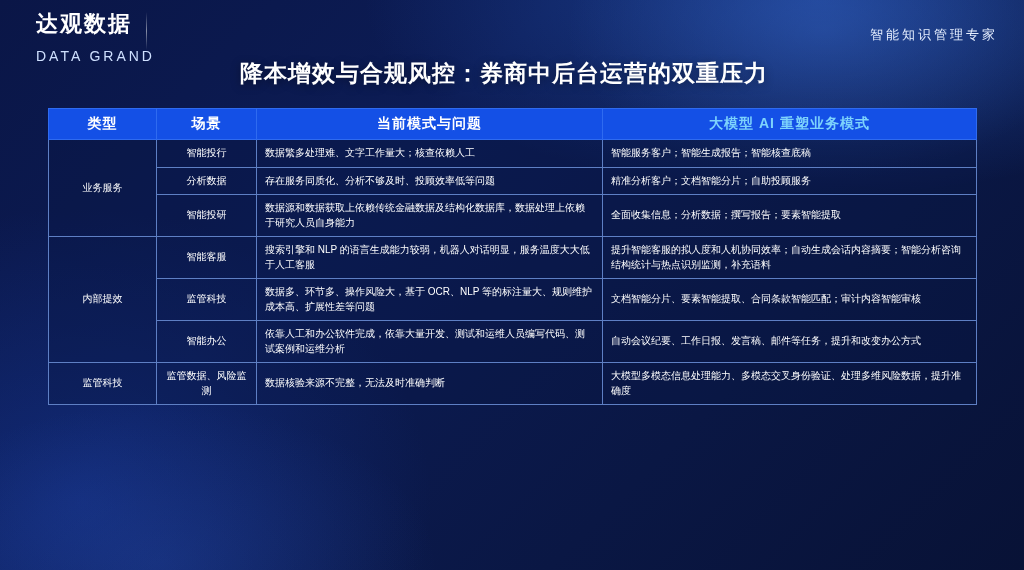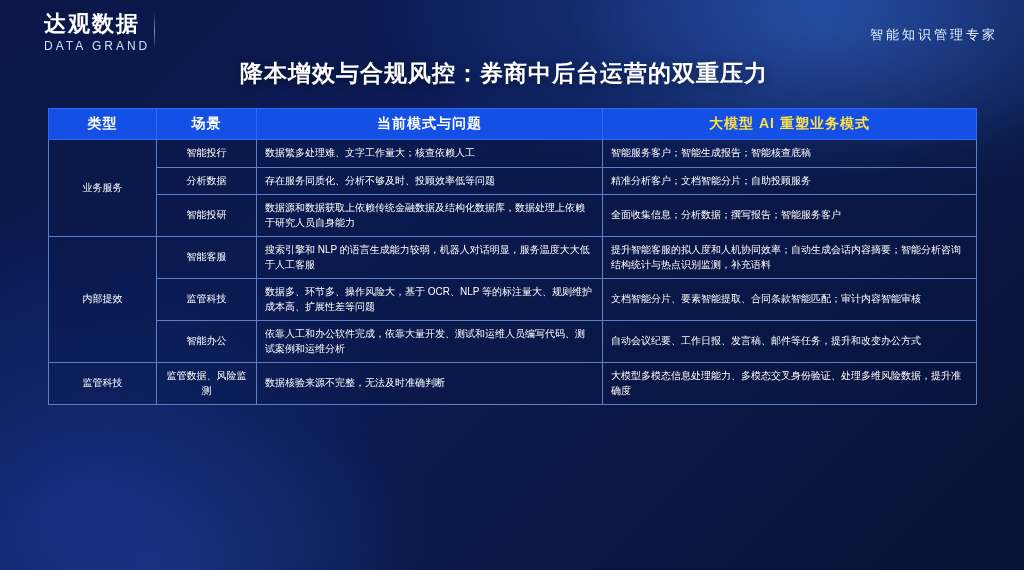--- a/index.html
+++ b/index.html
@@ -35,37 +35,37 @@
     background: radial-gradient(ellipse at center, rgba(80,140,255,0.22) 0%, rgba(80,140,255,0) 70%);
   }
   .sw2 {
     bottom: -160px; left: -120px;
     width: 560px; height: 330px;
     border-radius: 50%;
     background: radial-gradient(ellipse at center, rgba(60,110,230,0.18) 0%, rgba(60,110,230,0) 70%);
   }
   .topbar {
     position: absolute;
-    top: 0; left: 16px; right: 0;
+    top: 0; left: 8px; right: 0;
     height: 64px;
   }
   .logo-wrap {
     position: absolute;
     left: 28px; top: 13px;
     color: #ffffff;
     line-height: 1;
   }
   .logo-cn {
     font-size: 22px;
     font-weight: bold;
     letter-spacing: 2px;
   }
   .logo-en {
-    margin-top: 5px;
-    font-size: 12px;
+    margin-top: 14px;
+    font-size: 14px;
     letter-spacing: 3px;
     color: #cfe0ff;
   }
   .logo-divider {
     position: absolute;
     left: 138px;
     top: 12px;
     width: 1px;
     height: 38px;
     background: linear-gradient(to bottom, rgba(255,255,255,0), rgba(255,255,255,0.5), rgba(255,255,255,0));
@@ -109,21 +109,21 @@
   table.matrix th {
     background: #1450e6;
     color: #ffffff;
     font-size: 14px;
     font-weight: bold;
     height: 28px;
     border: 1px solid #2f6bf0;
     letter-spacing: 1px;
   }
   table.matrix th.th-accent {
-    color: #fde047;
+    color: #7dd3fc;
   }
   table.matrix td {
     border: 1px solid #5e7fc4;
     color: #ffffff;
     font-size: 10px;
     line-height: 1.45;
     padding: 6px 8px;
     vertical-align: middle;
     background: rgba(9,22,68,0.35);
   }
@@ -182,21 +182,21 @@
           <td class="txt">智能服务客户；智能生成报告；智能核查底稿</td>
         </tr>
         <tr>
           <td class="scene">分析数据</td>
           <td class="txt">存在服务同质化、分析不够及时、投顾效率低等问题</td>
           <td class="txt">精准分析客户；文档智能分片；自助投顾服务</td>
         </tr>
         <tr>
           <td class="scene">智能投研</td>
           <td class="txt">数据源和数据获取上依赖传统金融数据及结构化数据库，数据处理上依赖于研究人员自身能力</td>
-          <td class="txt">全面收集信息；分析数据；撰写报告；智能服务客户</td>
+          <td class="txt">全面收集信息；分析数据；撰写报告；要素智能提取</td>
         </tr>
 
         <tr>
           <td class="cat" rowspan="3">内部提效</td>
           <td class="scene">智能客服</td>
           <td class="txt">搜索引擎和 NLP 的语言生成能力较弱，机器人对话明显，服务温度大大低于人工客服</td>
           <td class="txt">提升智能客服的拟人度和人机协同效率；自动生成会话内容摘要；智能分析咨询结构统计与热点识别监测，补充语料</td>
         </tr>
         <tr>
           <td class="scene">监管科技</td>

